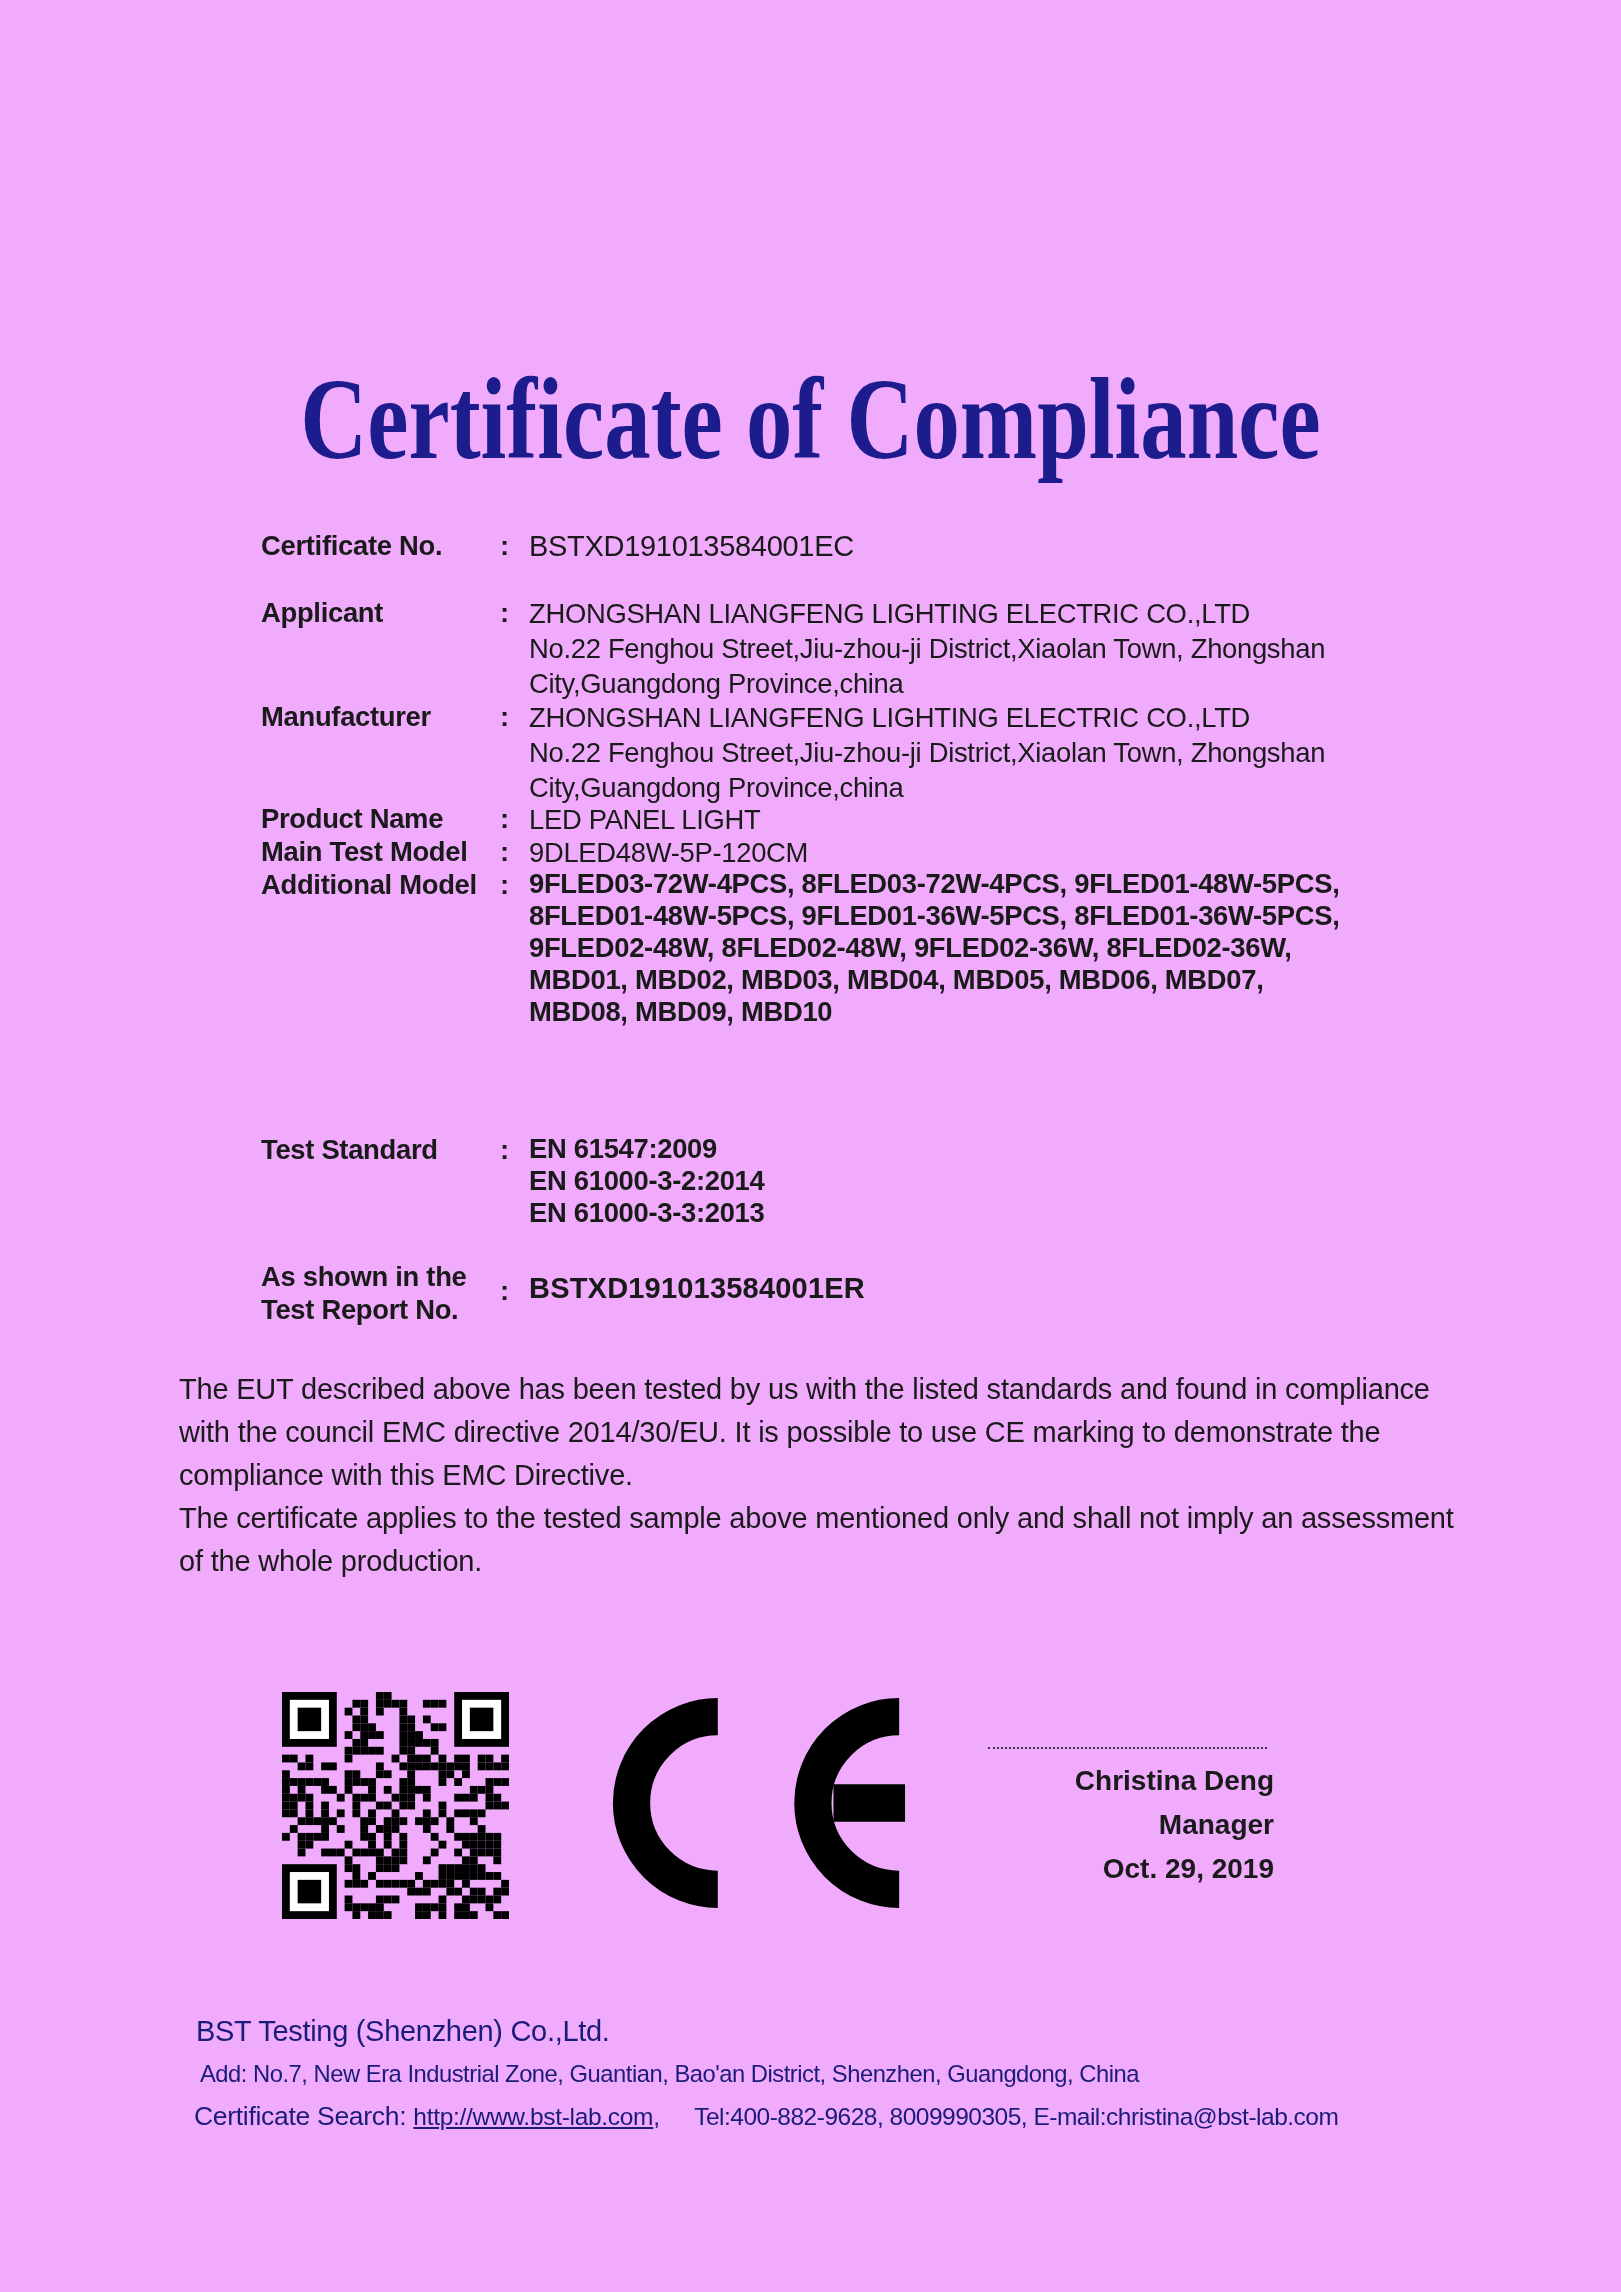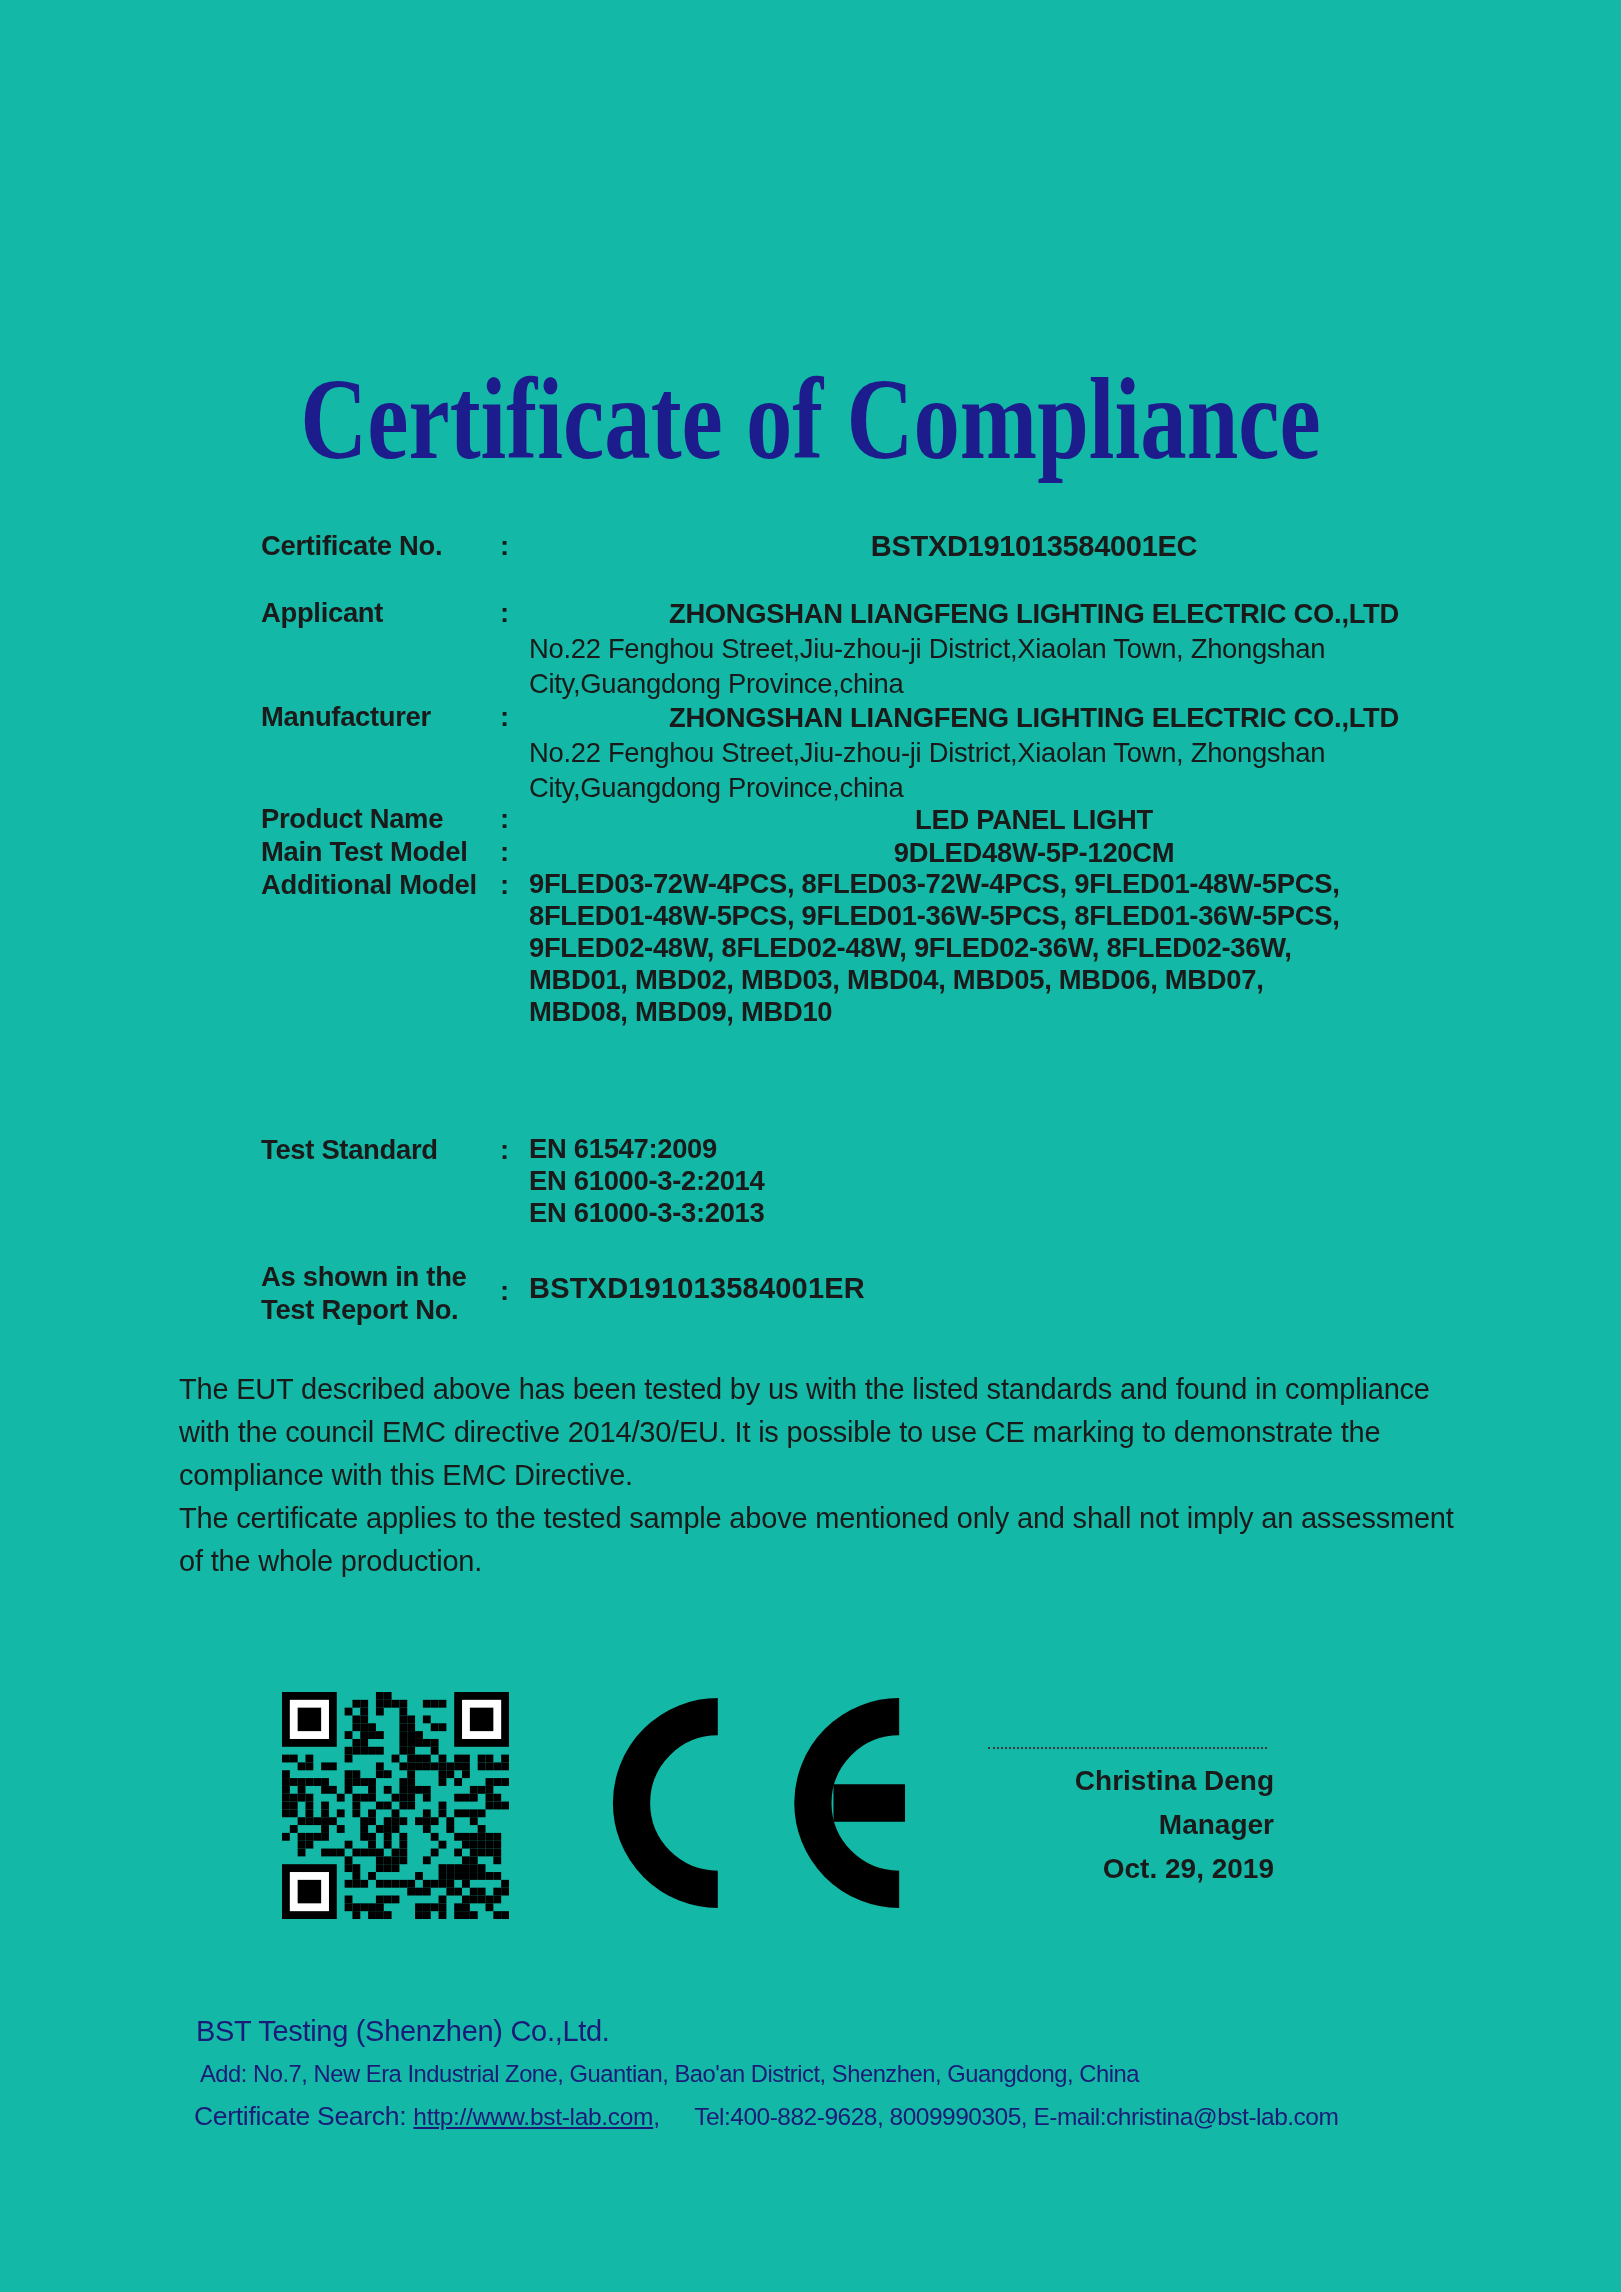--- a/index.html
+++ b/index.html
@@ -2,21 +2,21 @@
 <html><head>
 <meta charset="utf-8">
 <style>
   * { margin: 0; padding: 0; box-sizing: border-box; }
   html, body { background: #e8e8e8; }
   .page {
     position: relative;
     width: 1621px;
     height: 2293px;
     margin: 0 auto;
-    background: #14b8a6;
+    background: #f0abfc;
     font-family: "Liberation Sans", sans-serif;
     color: #1a1a1a;
     overflow: hidden;
   }
   
   .doc-title {
     position: absolute;
     top: 361px;
     left: 0;
     width: 100%;
@@ -44,21 +44,21 @@
     line-height: 33px;
     letter-spacing: -0.3px;
     margin-left: 40px;
   }
   .row .colon {
     font-weight: bold;
     font-size: 27.4px;
     line-height: 33px;
   }
   .row .val { font-size: 27.4px; line-height: 35px; letter-spacing: -0.3px; }
-  .bold { font-weight: bold; text-align: center; }
+  .bold { font-weight: normal; }
   .model-lines div, .std-lines div {
     font-weight: bold;
     font-size: 27.4px;
     line-height: 32px;
     letter-spacing: -0.3px;
     white-space: nowrap;
   }
   .report-val { font-weight: bold; font-size: 29px; padding-top: 11.8px; letter-spacing: 0.2px; }
   
   .statement {

